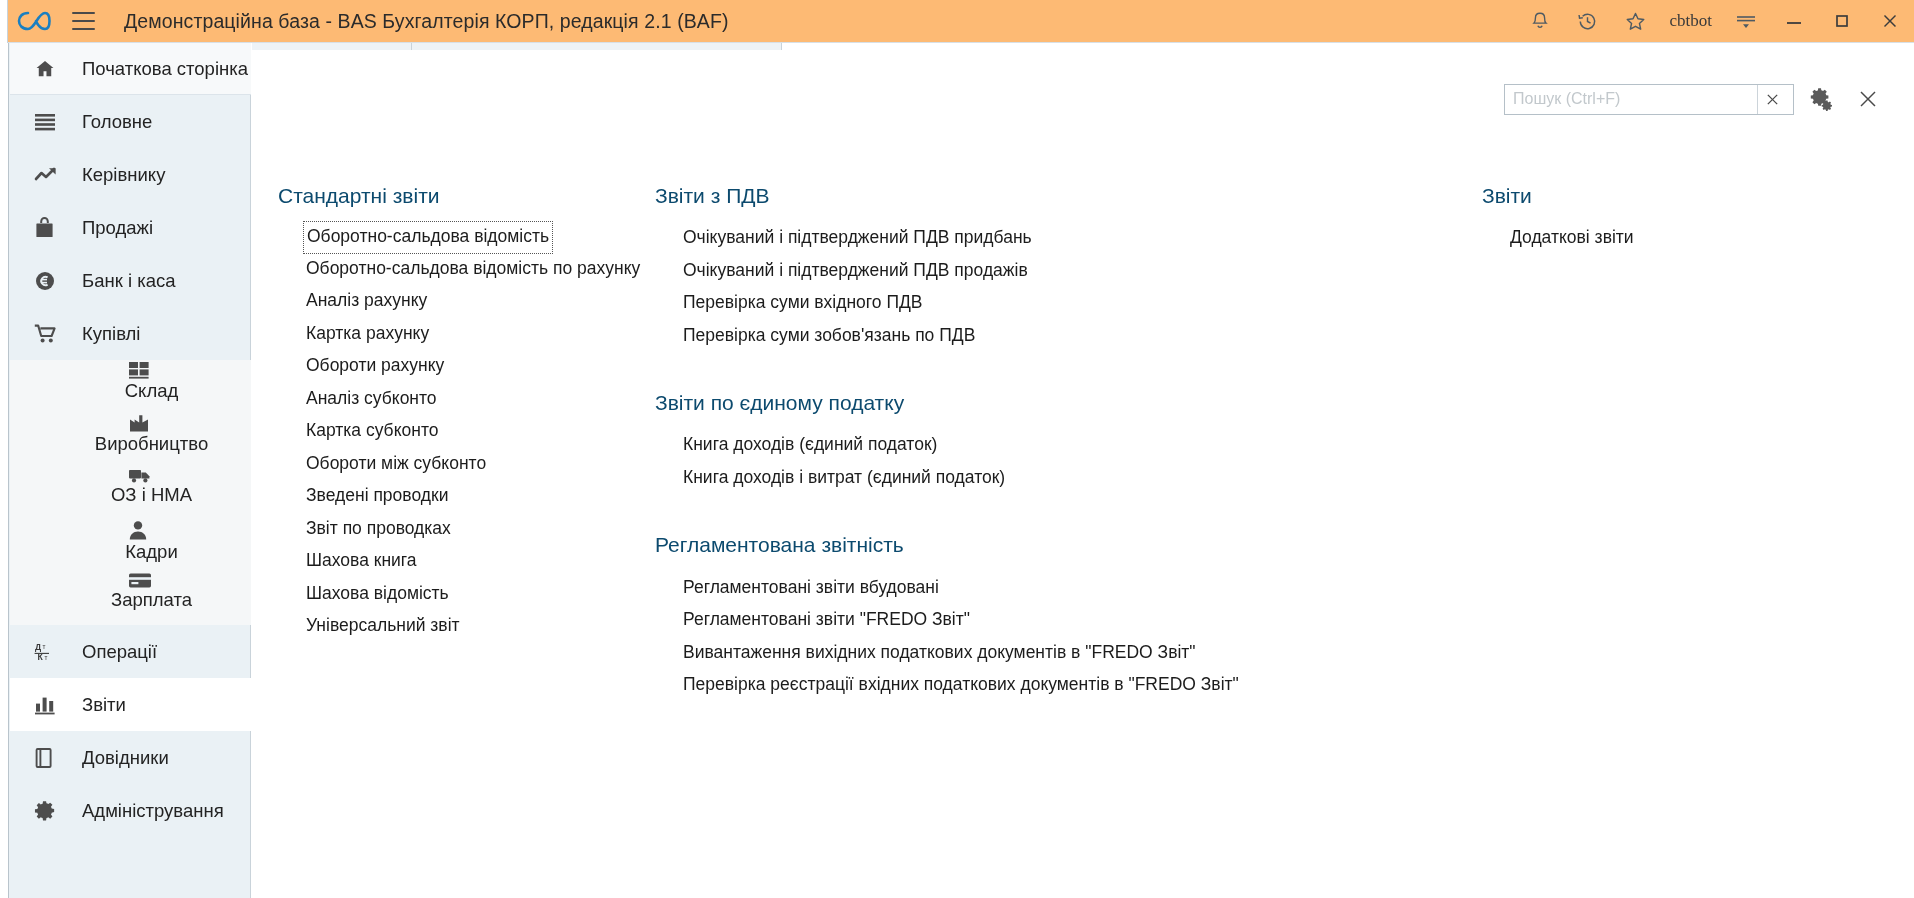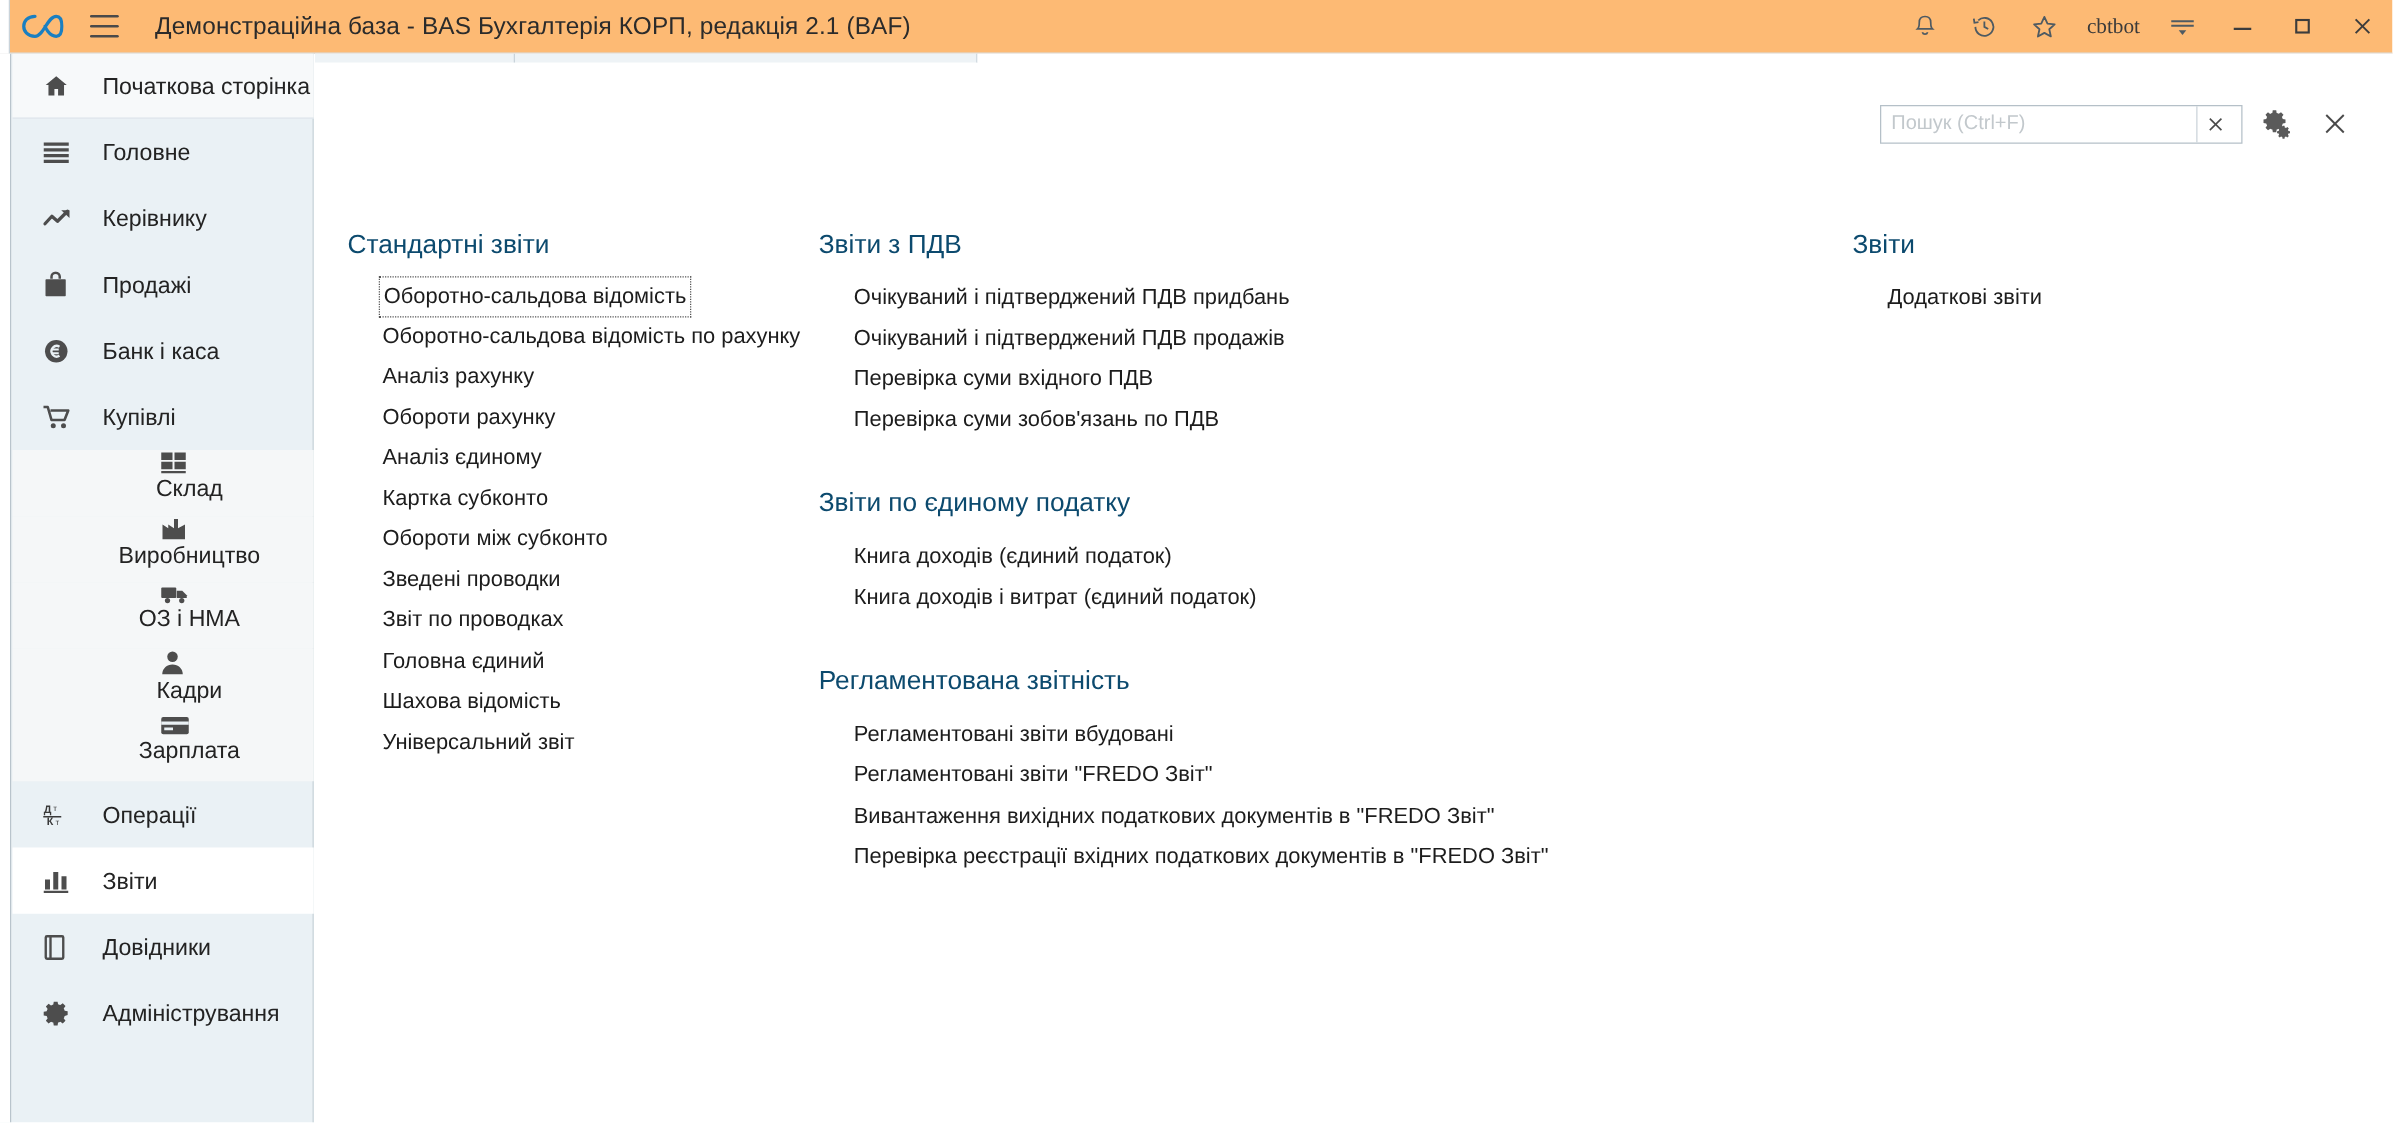--- a/index.html
+++ b/index.html
@@ -489,27 +489,28 @@
 
     <div class="cols">
 
       <div class="col col-1">
         <div class="group">
           <div class="group-title">Стандартні звіти</div>
           <div class="group-items">
             <div class="itemrow"><span class="item focused">Оборотно-сальдова відомість</span></div>
             <div class="itemrow"><span class="item">Оборотно-сальдова відомість по рахунку</span></div>
             <div class="itemrow"><span class="item">Аналіз рахунку</span></div>
+            <div class="itemrow"><span class="item">Картка рахунку</span></div>
             <div class="itemrow"><span class="item">Обороти рахунку</span></div>
-            <div class="itemrow"><span class="item">Аналіз єдиному</span></div>
+            <div class="itemrow"><span class="item">Аналіз субконто</span></div>
             <div class="itemrow"><span class="item">Картка субконто</span></div>
             <div class="itemrow"><span class="item">Обороти між субконто</span></div>
             <div class="itemrow"><span class="item">Зведені проводки</span></div>
             <div class="itemrow"><span class="item">Звіт по проводках</span></div>
-            <div class="itemrow"><span class="item">Головна єдиний</span></div>
+            <div class="itemrow"><span class="item">Шахова книга</span></div>
             <div class="itemrow"><span class="item">Шахова відомість</span></div>
             <div class="itemrow"><span class="item">Універсальний звіт</span></div>
           </div>
         </div>
       </div>
 
       <div class="col col-2">
 
         <div class="group" style="margin-bottom:38px">
           <div class="group-title">Звіти з ПДВ</div>

